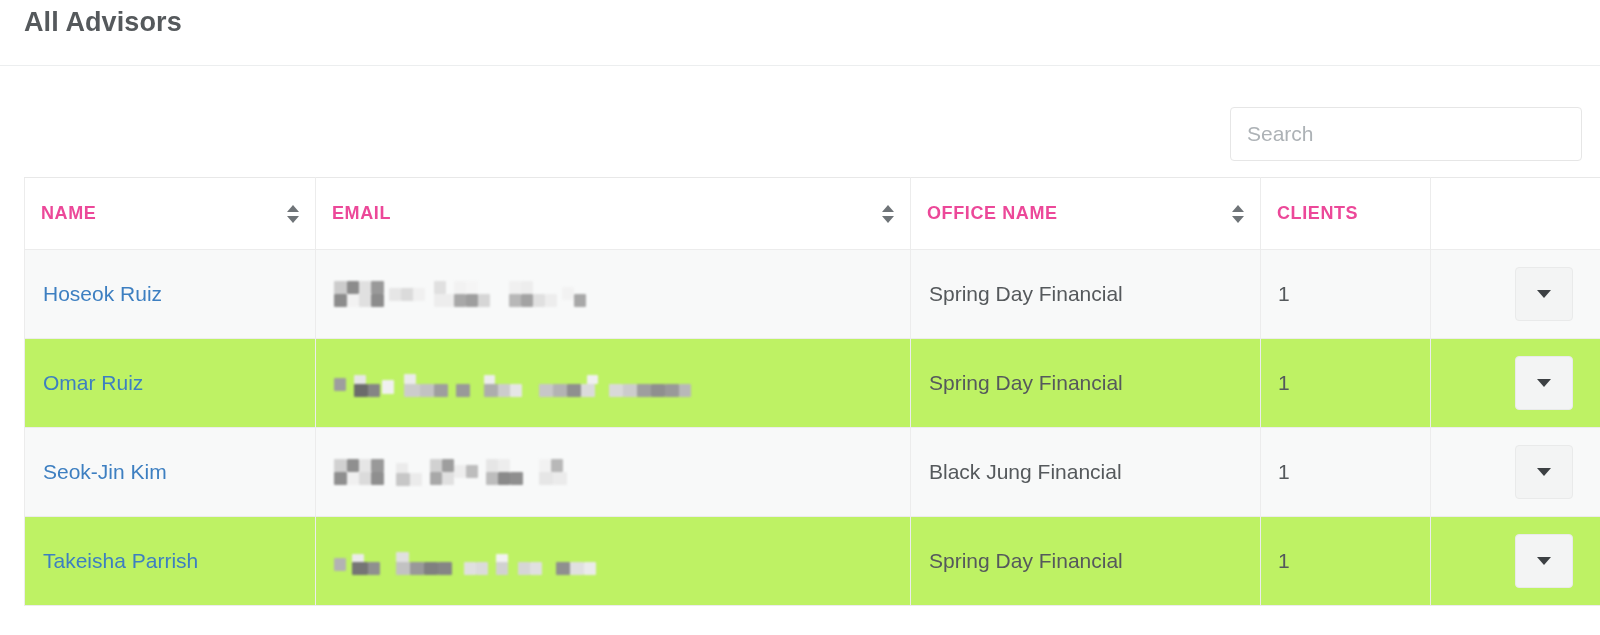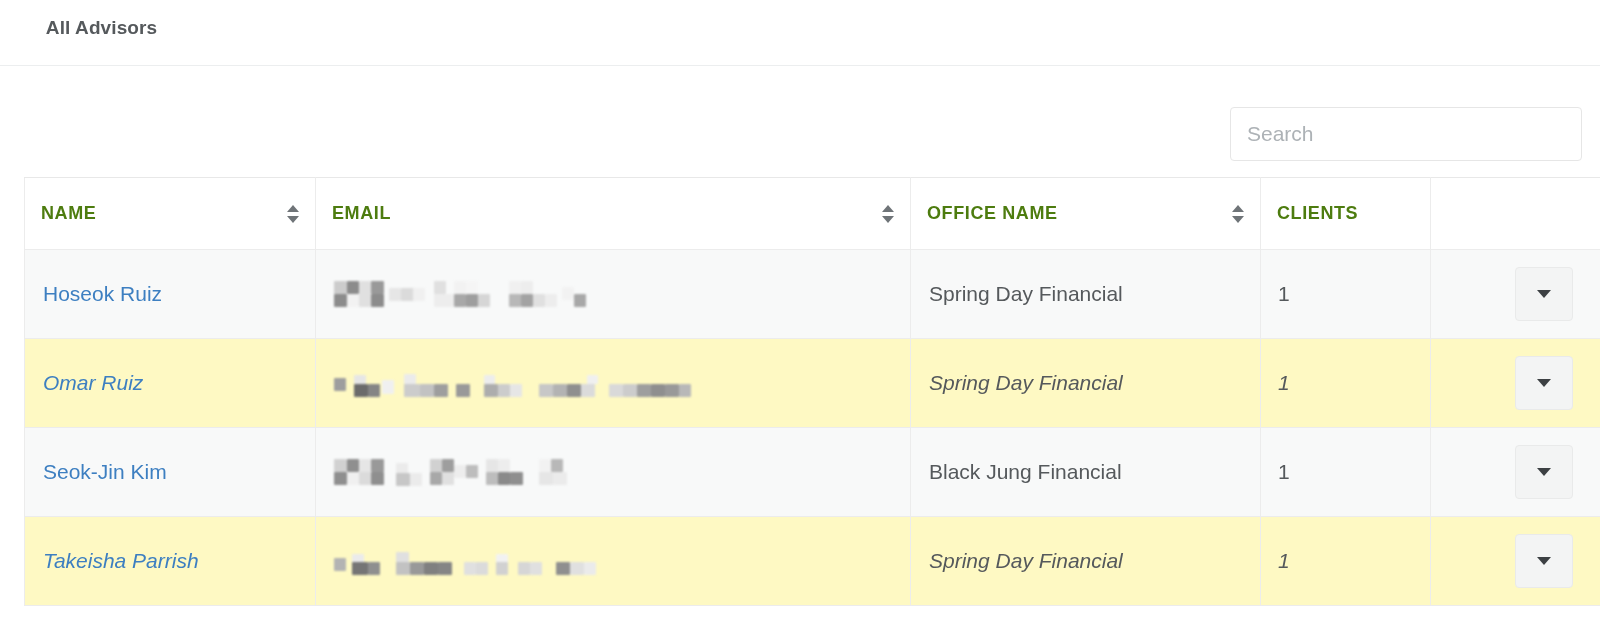--- a/index.html
+++ b/index.html
@@ -22,25 +22,25 @@
     position: relative;
     height: 66px;
     box-sizing: border-box;
     border-bottom: 1px solid #eceeef;
     display: flex;
     align-items: flex-start;
     padding-left: 24px;
   }
   .tab {
     position: relative;
-    font-size: 19px;
+    font-size: 27px;
     font-weight: 600;
     color: #55595c;
     letter-spacing: 0.1px;
-    padding: 17px 0 19px 0;
+    padding: 7px 0 19px 0;
     margin-right: 0;
     cursor: pointer;
     white-space: nowrap;
     box-sizing: border-box;
     text-align: center;
   }
   .tab-gap { width: 40px; flex: 0 0 auto; }
   .tab.active::after {
     content: "";
     position: absolute;
@@ -98,21 +98,21 @@
     text-align: left;
     vertical-align: middle;
     box-sizing: border-box;
   }
   table.data-table thead th {
     height: 72px;
     background: #ffffff;
     font-size: 18px;
     font-weight: 700;
     letter-spacing: 0.6px;
-    color: #4d7c0f;
+    color: #ec4899;
     text-transform: uppercase;
     position: relative;
     cursor: pointer;
   }
   table.data-table thead th.no-sort { cursor: default; }
 
   .col-name   { width: 291px; }
   .col-email  { width: 595px; }
   .col-office { width: 350px; }
   .col-clients{ width: 170px; }
@@ -139,21 +139,21 @@
     top: 1px;
     border-bottom: 7px solid #6f7478;
   }
   .sort-icon i.down {
     bottom: 1px;
     border-top: 7px solid #6f7478;
   }
 
   table.data-table tbody tr { height: 89px; }
   table.data-table tbody tr.odd td { background: #f8f9f9; }
-  table.data-table tbody tr.even td { background: #fef9c3; font-style: italic; }
+  table.data-table tbody tr.even td { background: #bef264; }
 
   .name-link {
     color: #3d7fc1;
     text-decoration: none;
     font-size: 21px;
     padding-left: 2px;
     cursor: pointer;
   }
   .cell-text {
     color: #55595c;

